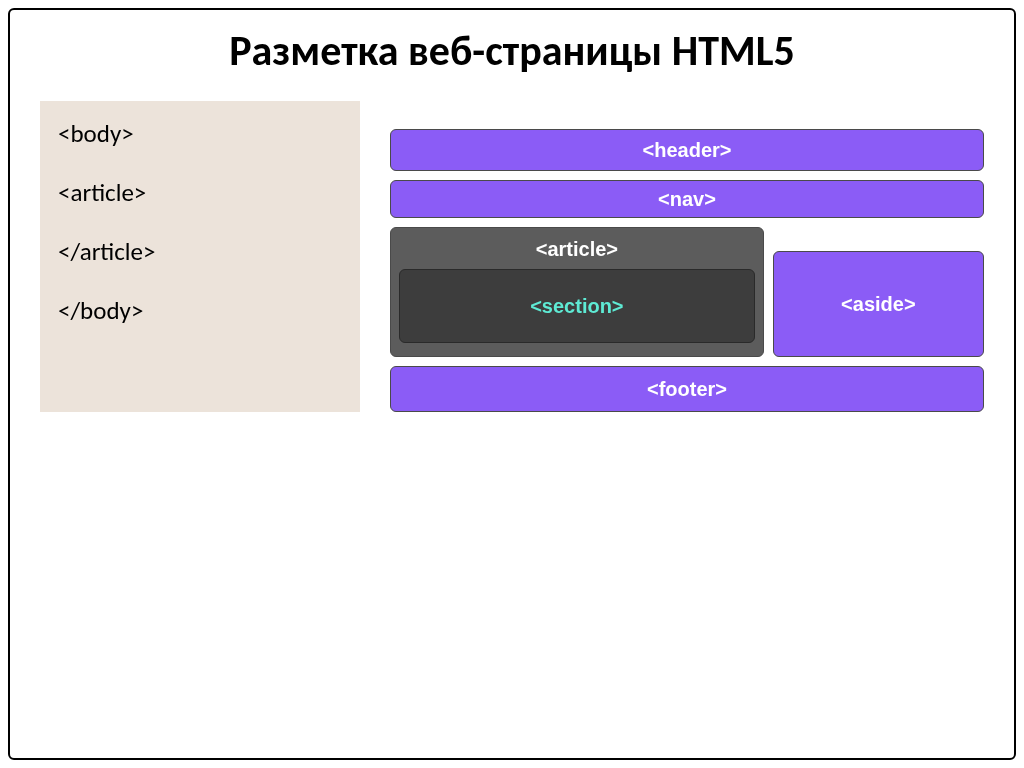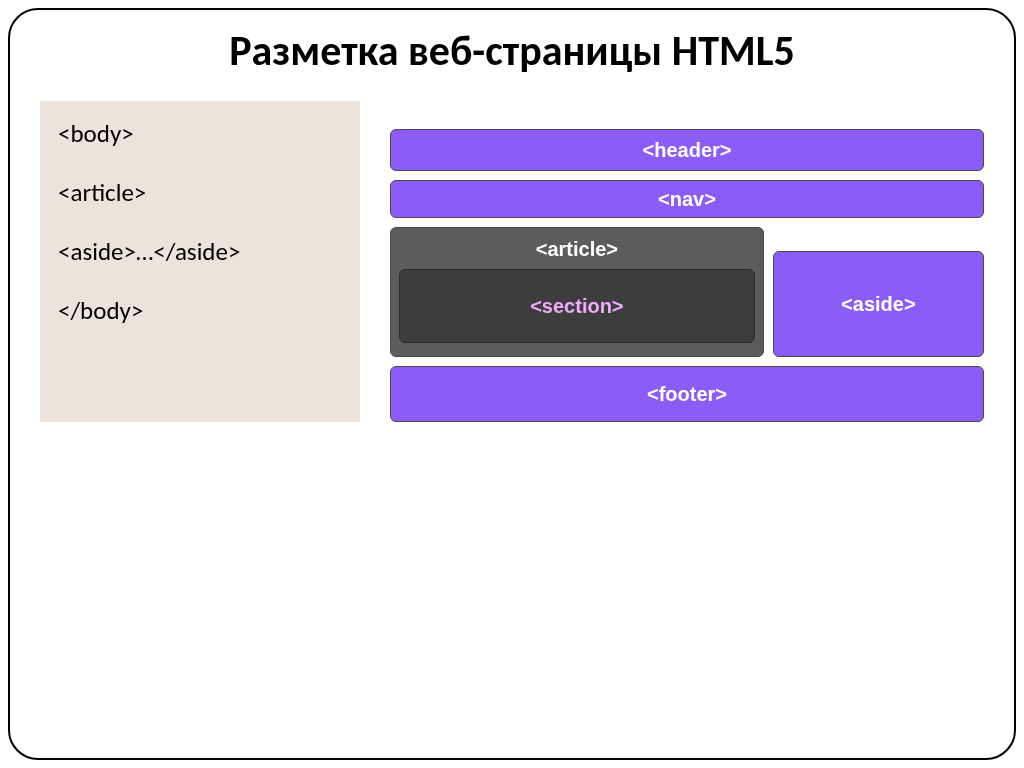--- a/index.html
+++ b/index.html
@@ -11,21 +11,21 @@
       width: 1024px;
       height: 768px;
       background: #fff;
       font-family: "Segoe UI", Calibri, Arial, sans-serif;
       padding: 8px;
     }
     .slide {
       width: 100%;
       height: 100%;
       border: 2px solid #000;
-      border-radius: 30px;
+      border-radius: 6px;
       padding: 15px 30px 25px 30px;
       position: relative;
     }
     .title {
       text-align: center;
       font-size: 42px;
       font-weight: 700;
       color: #000;
       margin-bottom: 25px;
     }
@@ -93,51 +93,51 @@
       color: #fff;
       font-family: "Trebuchet MS", "Lucida Sans", Arial, sans-serif;
       font-size: 20px;
       font-weight: 600;
       text-align: center;
       margin-bottom: 8px;
       margin-top: 2px;
     }
     .section-box {
       background: #3d3d3d;
-      color: #f0abfc;
+      color: #5eead4;
       font-family: "Trebuchet MS", "Lucida Sans", Arial, sans-serif;
       font-size: 20px;
       font-weight: 600;
       text-align: center;
       border-radius: 6px;
       height: 74px;
       display: flex;
       align-items: center;
       justify-content: center;
       border: 1px solid #2a2a2a;
     }
     .aside-box {
       flex: 1;
       margin-top: 24px;
     }
     .footer-box {
-      height: 56px;
+      height: 46px;
     }
   </style>
 </head>
 <body>
 
 <div class="slide">
   <h1 class="title">Разметка веб-страницы HTML5</h1>
   <div class="content">
 
     <div class="code-panel">
       <div class="code-line">&lt;body&gt;</div>
       <div class="code-line">&lt;article&gt;</div>
-      <div class="code-line">&lt;aside&gt;…&lt;/aside&gt;</div>
+      <div class="code-line">&lt;/article&gt;</div>
       <div class="code-line">&lt;/body&gt;</div>
     </div>
 
     <div class="diagram">
       <div class="box header-box">&lt;header&gt;</div>
       <div class="box nav-box">&lt;nav&gt;</div>
       <div class="middle-row">
         <div class="article-box">
           <div class="article-label">&lt;article&gt;</div>
           <div class="section-box">&lt;section&gt;</div>

